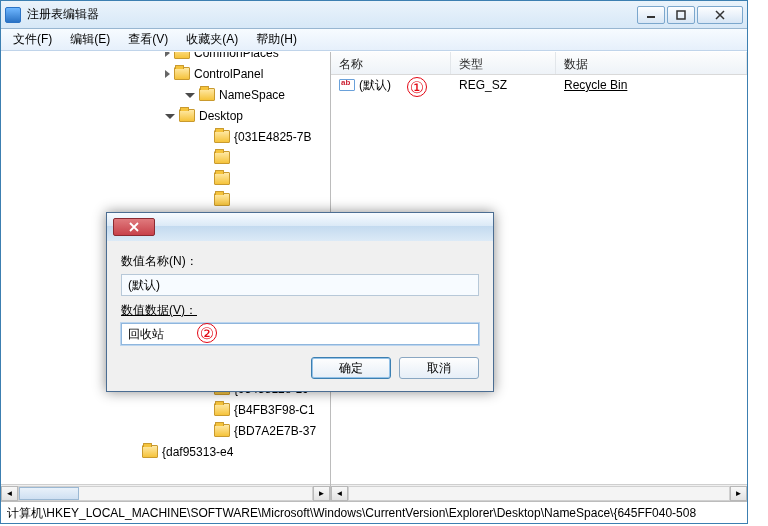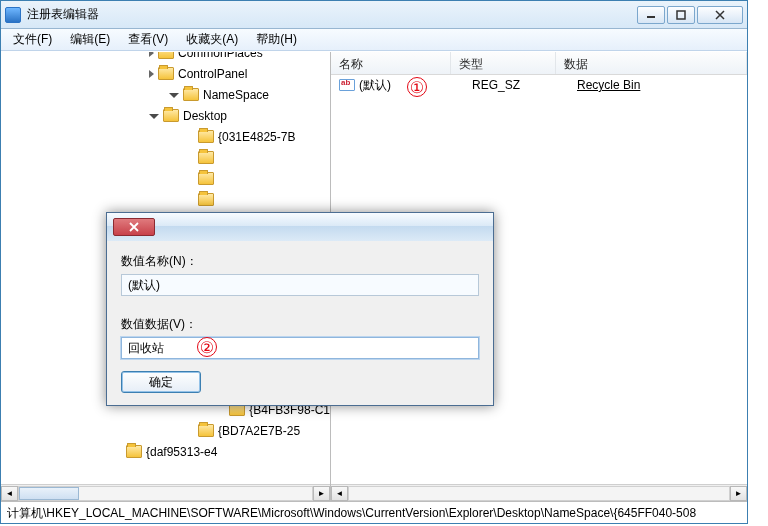--- a/index.html
+++ b/index.html
@@ -15,21 +15,21 @@
   .wbtn.close { width: 46px; background: linear-gradient(#fdfeff,#d7e6f5); }
   .wbtn svg { width:10px; height:10px; }
 
   .menubar { height: 22px; background: linear-gradient(#f7fbff,#e6f0fb); border-bottom:1px solid #c0d4ea; display:flex; align-items:center; padding:0 4px; gap:2px; }
   .menubar .mitem { padding: 2px 8px; }
 
   .client { flex:1; display:flex; min-height:0; border-top:1px solid #fff; position:relative; }
 
   
   .treepane { width: 330px; background:#fff; border-right:1px solid #bcbcbc; position:relative; display:flex; flex-direction:column; }
-  .tree-scroll { flex:1; overflow:hidden; position:relative; }
+  .tree-scroll { flex:1; overflow:hidden; position:relative;margin-left:16px; }
   .tree { position:absolute; left:0; top:-10px; width:100%; }
   .trow { height:21px; display:flex; align-items:center; white-space:nowrap; }
   .twister { width:0; height:0; margin-right:4px; }
   .tw-closed { border-top:4px solid transparent; border-bottom:4px solid transparent; border-left:5px solid #666; }
   .tw-open   { border-left:5px solid transparent; border-right:5px solid transparent; border-top:5px solid #4a4a4a; transform:translateY(1px); }
   .folder { width:16px; height:13px; margin-right:4px; background:linear-gradient(#ffe9a6,#f5c33b); border:1px solid #c99a2e; border-radius:1px; position:relative; }
   .folder:before{ content:""; position:absolute; left:0; top:-3px; width:7px; height:3px; background:#f5c33b; border:1px solid #c99a2e; border-bottom:none; border-radius:1px 1px 0 0;}
   .tlabel { color:#000; }
   .tlabel.sel { background:#cde6ff; border:1px dotted #6aa3d8; padding:0 2px; }
   .hscroll, .hscroll-right { height:17px; background:#efefef; border-top:1px solid #cfcfcf; display:flex; align-items:center; }
@@ -54,21 +54,21 @@
   .overlay { position:absolute; left:0; top:0; width:100%; height:100%; pointer-events:none; }
   .dialog { position:absolute; left:105px; top:160px; width:388px; background:#f0f0f0; border:1px solid #4b6d92; box-shadow:0 0 12px rgba(0,0,0,.45); }
   .dlg-title { height:28px; background:linear-gradient(#f7fbff 0%,#dceaf7 45%,#c3daef 46%,#dceaf7 100%); display:flex; align-items:center; padding:0 6px; }
   .dlg-title .t { flex:1; color:#000; }
   .dlg-close { width:42px; height:18px; background:linear-gradient(#e07a7d,#c8414a); border:1px solid #8b2a31; border-radius:2px; display:flex; align-items:center; justify-content:center; }
   .dlg-close svg { width:10px; height:10px; }
   .dlg-body { padding:10px 14px 12px; }
   .dlg-label { margin:2px 0 4px; }
   .dlg-ro { height:22px; border:1px solid #b7c8d8; background:#f7fbff; padding:2px 6px; }
   .dlg-input { width:100%; height:22px; border:1px solid #8fb6dd; background:#fff; padding:2px 6px; outline:1px solid #bcd5ee; outline-offset:0; }
-  .dlg-btns { display:flex; justify-content:flex-start; gap:8px; margin-top:12px; }
+  .dlg-btns { display:flex; justify-content:flex-end; gap:8px; margin-top:12px; }
   .dlg-btn { width:80px; height:22px; border:1px solid #8aa7c2; background:linear-gradient(#fefefe,#e6eef7); border-radius:3px; }
   .dlg-btn.primary { border:1px solid #3c7fb1; box-shadow:0 0 0 1px #94c2e8 inset; }
 </style>
 </head>
 <body>
 
 <div class="app">
 
   <div class="titlebar">
     <div class="ticon"></div>
@@ -181,29 +181,29 @@
             <div class="trow" style="padding-left: 188px;">
               <div style="width: 9px;"></div>
               <div class="folder"></div>
               <span class="tlabel">{8FD8B88D-30</span>
             </div>
             <div class="trow" style="padding-left: 188px;">
               <div style="width: 9px;"></div>
               <div class="folder"></div>
               <span class="tlabel">{9343812e-1c</span>
             </div>
-            <div class="trow" style="padding-left: 188px; justify-content: flex-end;">
+            <div class="trow" style="padding-left: 188px;">
               <div style="width: 9px;"></div>
               <div class="folder"></div>
               <span class="tlabel">{B4FB3F98-C1</span>
             </div>
             <div class="trow" style="padding-left: 188px;">
               <div style="width: 9px;"></div>
               <div class="folder"></div>
-              <span class="tlabel">{BD7A2E7B-25</span>
+              <span class="tlabel">{BD7A2E7B-37</span>
             </div>
             <div class="trow" style="padding-left: 116px;">
               <div style="width: 9px;"></div>
               <div class="folder"></div>
               <span class="tlabel">{daf95313-e4</span>
             </div>
           </div>
       </div>
       <div class="hscroll">
         <div class="arrow">◄</div>
@@ -219,21 +219,21 @@
         <div class="lcol" style="width:120px">名称</div>
         <div class="lcol" style="width:105px">类型</div>
         <div class="lcol" style="flex:1">数据</div>
       </div>
       <div class="lbody">
         <div class="lrow">
           <div style="width:120px; display:flex; align-items:center;">
             <div class="licon"></div>
             <span>(默认)</span>
           </div>
-          <div style="width:105px; padding-left:8px;margin-left:13px;">REG_SZ</div>
+          <div style="width:105px; padding-left:8px;">REG_SZ</div>
           <div style="flex:1; padding-left:8px;text-decoration:underline;">Recycle Bin</div>
         </div>
         <div class="annot" style="left:76px; top:2px;">①</div>
       </div>
       <div class="hscroll">
         <div class="arrow">◄</div>
         <div class="track"></div>
         <div class="arrow">►</div>
       </div>
     </div>
@@ -243,27 +243,28 @@
         <div class="dlg-title">
           <div class="dlg-close">
             <svg viewBox="0 0 10 10">
                 <path d="M1 1l8 8M9 1l-8 8" stroke="#fff" stroke-width="1.8"></path>
               </svg>
           </div>
         </div>
         <div class="dlg-body">
           <div class="dlg-label">数值名称(N)：</div>
           <div class="dlg-ro">(默认)</div>
-          <div class="dlg-label" style="margin-top:20px;">数值数据(V)：</div>
+          <div class="dlg-label" style="margin-top:6px;text-decoration:underline;">数值数据(V)：</div>
           <div style="position:relative;border-radius:10px;">
             <input class="dlg-input" value="回收站" style="">
             <div class="annot" style="left:76px; top:0;">②</div>
           </div>
           <div class="dlg-btns">
             <button class="dlg-btn primary">确定</button>
+            <button class="dlg-btn">取消</button>
           </div>
         </div>
       </div>
     </div>
 
   </div>
 
   <div class="statusbar">计算机\HKEY_LOCAL_MACHINE\SOFTWARE\Microsoft\Windows\CurrentVersion\Explorer\Desktop\NameSpace\{645FF040-508</div>
 </div>
 

